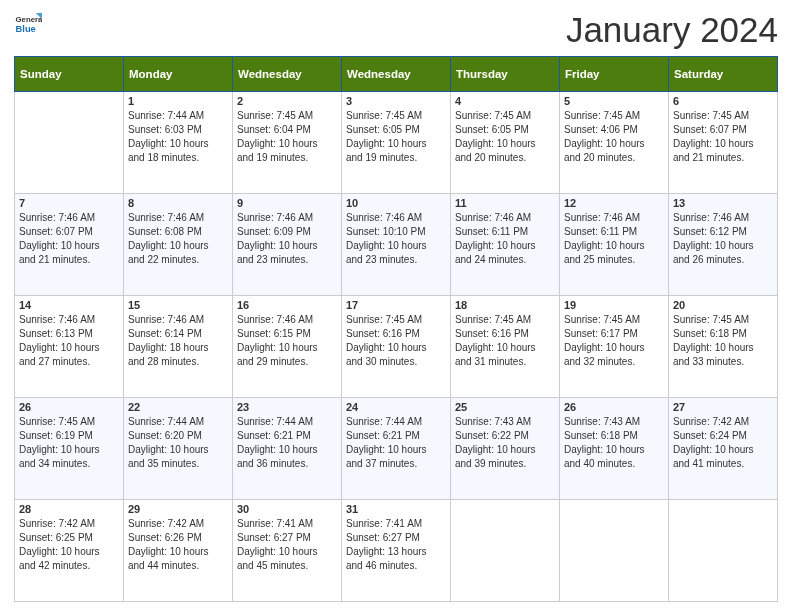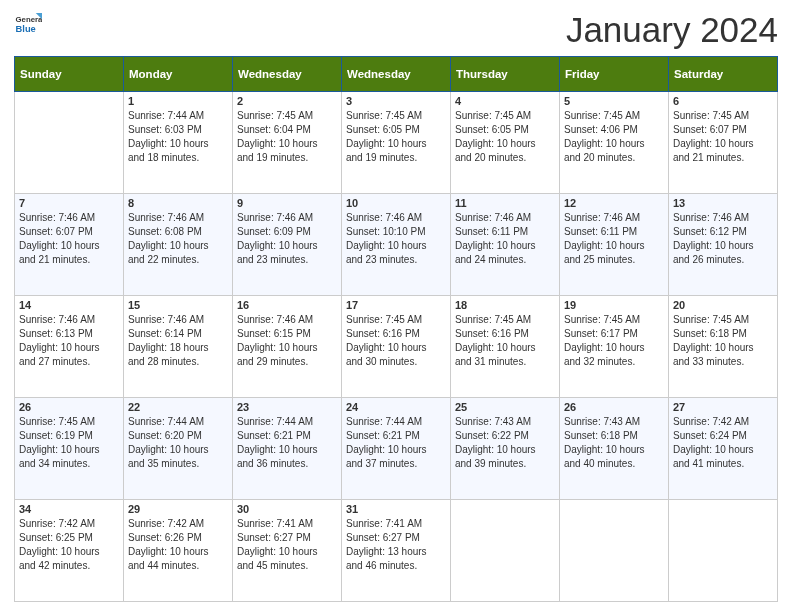--- a/index.html
+++ b/index.html
@@ -339,21 +339,21 @@
             <div class="day-num">27</div>
             <div class="day-info">
               <div>Sunrise: 7:42 AM</div>
               <div>Sunset: 6:24 PM</div>
               <div>Daylight: 10 hours and 41 minutes.</div>
             </div>
           </td>
         </tr>
         <tr>
           <td>
-            <div class="day-num">34</div>
+            <div class="day-num">28</div>
             <div class="day-info">
               <div>Sunrise: 7:42 AM</div>
               <div>Sunset: 6:25 PM</div>
               <div>Daylight: 10 hours and 42 minutes.</div>
             </div>
           </td>
           <td>
             <div class="day-num">29</div>
             <div class="day-info">
               <div>Sunrise: 7:42 AM</div>

